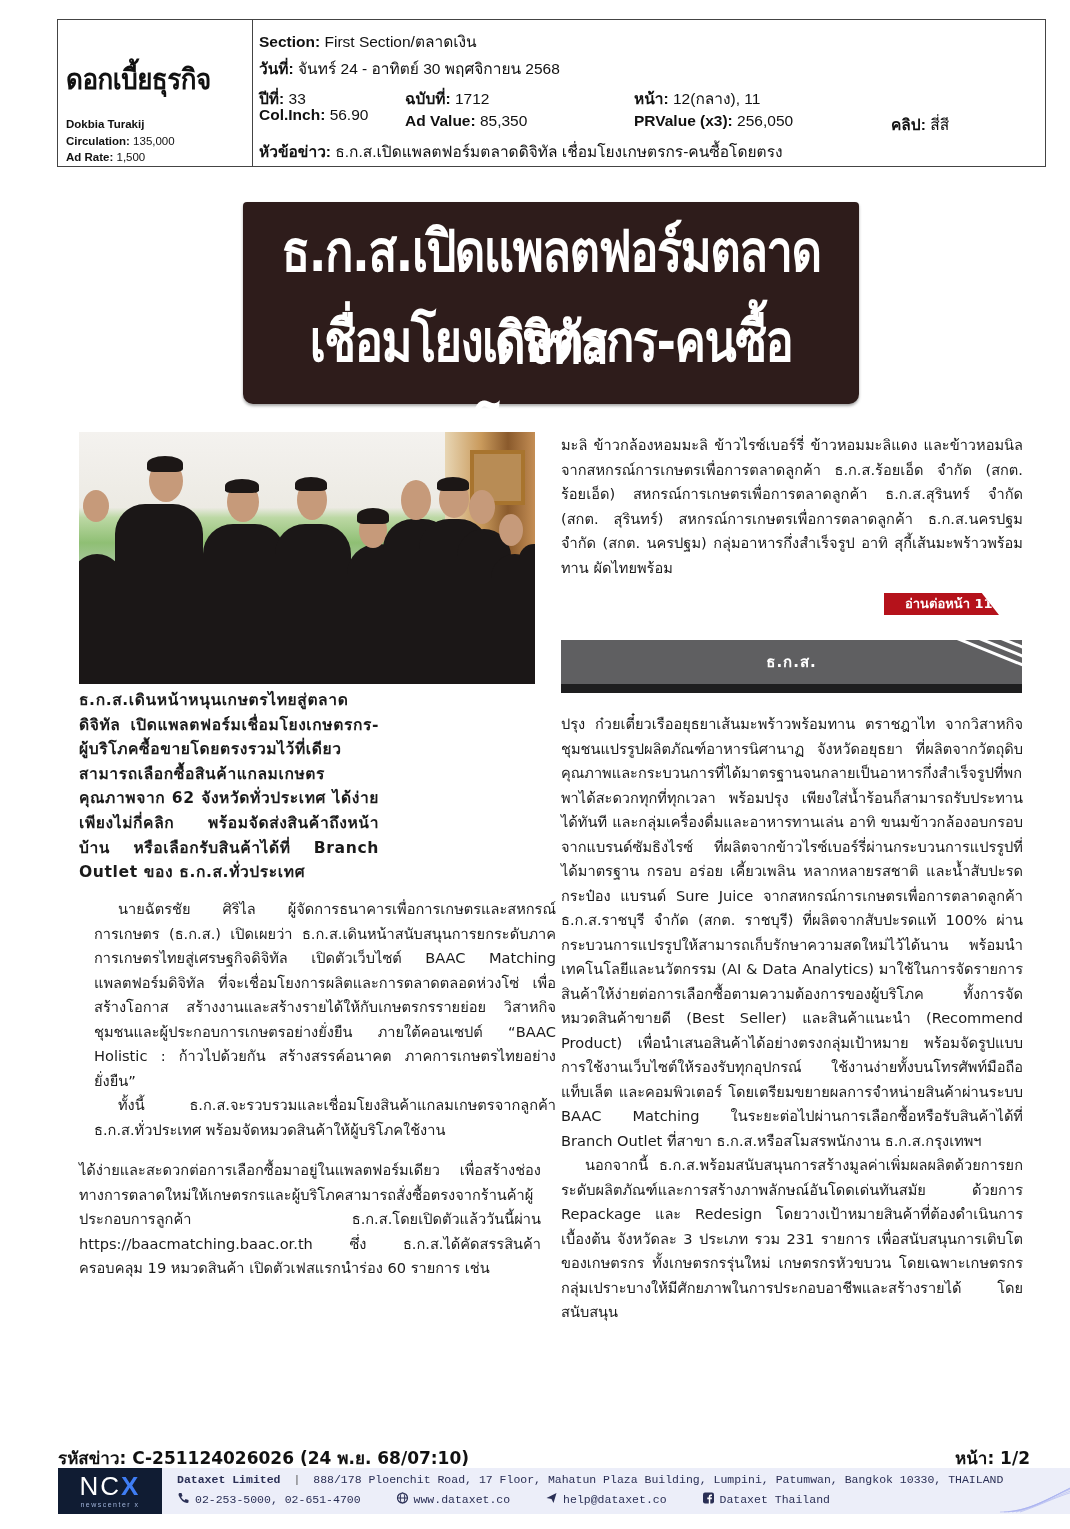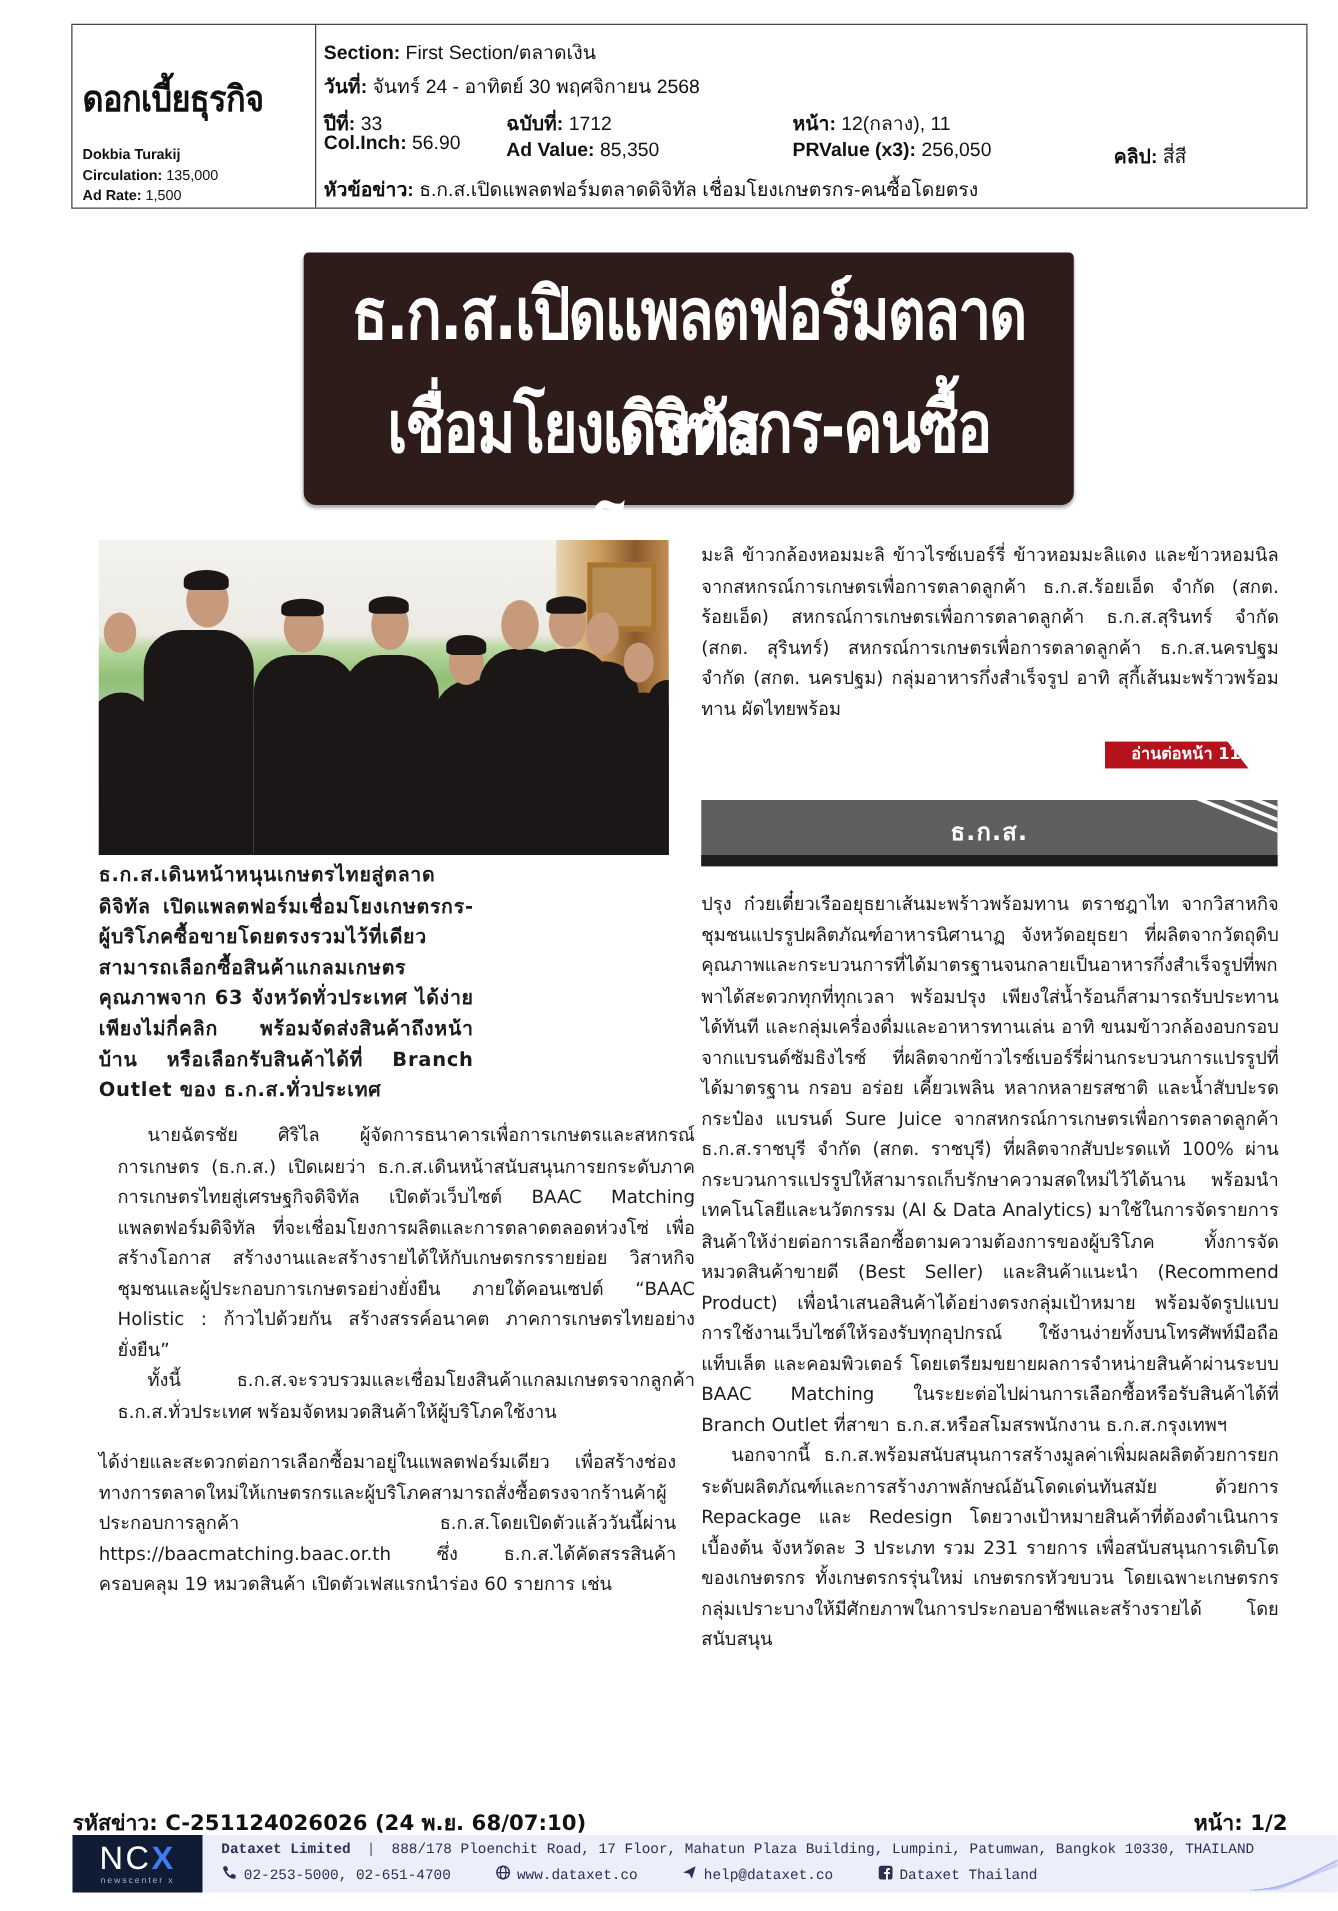--- a/index.html
+++ b/index.html
@@ -35,21 +35,21 @@
   .col p { text-indent: 0; }
   .col .ind { text-indent: 24px; }
   .lead { font-weight: 700; font-size: 15.6px; line-height: 24.6px; letter-spacing: 0.6px; }
   .lead-box { position: absolute; left: 79px; top: 690px; width: 300px; }
 
   .readmore { position: absolute; left: 884px; top: 593px; width: 115px; height: 22px; background: #b5121b; clip-path: polygon(0 0, 85% 0, 100% 100%, 0 100%); color: #fff; font-family: "DejaVu Sans", sans-serif; font-weight: 700; font-size: 13px; line-height: 22px; padding-left: 21px; }
   .readmore::after { content: ""; position: absolute; }
 
   .section-bar { position: absolute; left: 561px; top: 640px; width: 461px; height: 53px; background: #5f5f61; }
   .section-bar .base { position: absolute; left: 0; right: 0; bottom: 0; height: 9px; background: #1e1e1f; }
-  .section-bar .label { position: absolute; left: 0; right: 0; top: 10px; text-align: center; color: #fff; font-family: "DejaVu Sans", sans-serif; font-weight: 700; font-size: 19px; letter-spacing: 1px; }
+  .section-bar .label { position: absolute; left: 0; right: 0; top: 10px; text-align: center; color: #fff; font-family: "DejaVu Sans", sans-serif; font-weight: 700; font-size: 15px; letter-spacing: 1px; }
   .section-bar .stripes { position: absolute; right: 0; top: 0; width: 100px; height: 44px; overflow: hidden; }
   .section-bar .stripes i { position: absolute; height: 3px; width: 150px; background: #fff; transform-origin: left center; transform: rotate(22deg); }
 
   
   .news-code { position: absolute; left: 58px; top: 1444px; font-family: "DejaVu Sans", sans-serif; font-weight: 700; font-size: 17px; }
   .page-no { position: absolute; right: 40px; top: 1444px; font-family: "DejaVu Sans", sans-serif; font-weight: 700; font-size: 17px; }
   .footer-bar { position: absolute; left: 58px; top: 1468px; width: 1052px; height: 46px; background: #eceef9; }
   .ncx { position: absolute; left: 0; top: 0; width: 104px; height: 46px; background: #101c33; color: #fff; text-align: center; }
   .ncx .big { font-family: "Liberation Sans", sans-serif; font-size: 26px; letter-spacing: 2px; line-height: 30px; padding-top: 3px; }
   .ncx .big span { color: #3f7df4; font-weight: 700; }
@@ -135,21 +135,21 @@
   <div class="person" style="left:340px; width:70px; height:175px;"></div>
   <div class="head" style="left:360px; top:48px; width:30px; height:38px;"></div>
   <div class="hair" style="left:358px; top:45px; width:32px; height:14px;"></div>
   <div class="person" style="left:378px; width:54px; height:165px;"></div>
   <div class="head" style="left:390px; top:58px; width:26px; height:34px;"></div>
   <div class="person" style="left:412px; width:48px; height:140px;"></div>
   <div class="head" style="left:420px; top:82px; width:24px; height:32px;"></div>
   <div class="person" style="left:440px; width:30px; height:150px;"></div>
 </div>
 
-<div class="col lead lead-box" style="left:79px; top:688px; width:300px;">ธ.ก.ส.เดินหน้าหนุนเกษตรไทยสู่ตลาดดิจิทัล เปิดแพลตฟอร์มเชื่อมโยงเกษตรกร-ผู้บริโภคซื้อขายโดยตรงรวมไว้ที่เดียว สามารถเลือกซื้อสินค้าแกลมเกษตรคุณภาพจาก 63 จังหวัดทั่วประเทศ ได้ง่ายเพียงไม่กี่คลิก พร้อมจัดส่งสินค้าถึงหน้าบ้าน หรือเลือกรับสินค้าได้ที่ Branch Outlet ของ ธ.ก.ส.ทั่วประเทศ</div>
+<div class="col lead lead-box" style="left:79px; top:688px; width:300px;">ธ.ก.ส.เดินหน้าหนุนเกษตรไทยสู่ตลาดดิจิทัล เปิดแพลตฟอร์มเชื่อมโยงเกษตรกร-ผู้บริโภคซื้อขายโดยตรงรวมไว้ที่เดียว สามารถเลือกซื้อสินค้าแกลมเกษตรคุณภาพจาก 62 จังหวัดทั่วประเทศ ได้ง่ายเพียงไม่กี่คลิก พร้อมจัดส่งสินค้าถึงหน้าบ้าน หรือเลือกรับสินค้าได้ที่ Branch Outlet ของ ธ.ก.ส.ทั่วประเทศ</div>
 
 <div class="col" style="left:79px; top:897px; width:462px;margin-left:15px;">
   <p class="ind">นายฉัตรชัย ศิริไล ผู้จัดการธนาคารเพื่อการเกษตรและสหกรณ์การเกษตร (ธ.ก.ส.) เปิดเผยว่า ธ.ก.ส.เดินหน้าสนับสนุนการยกระดับภาคการเกษตรไทยสู่เศรษฐกิจดิจิทัล เปิดตัวเว็บไซต์ BAAC Matching แพลตฟอร์มดิจิทัล ที่จะเชื่อมโยงการผลิตและการตลาดตลอดห่วงโซ่ เพื่อสร้างโอกาส สร้างงานและสร้างรายได้ให้กับเกษตรกรรายย่อย วิสาหกิจชุมชนและผู้ประกอบการเกษตรอย่างยั่งยืน ภายใต้คอนเซปต์ “BAAC Holistic : ก้าวไปด้วยกัน สร้างสรรค์อนาคต ภาคการเกษตรไทยอย่างยั่งยืน”</p>
   <p class="ind">ทั้งนี้ ธ.ก.ส.จะรวบรวมและเชื่อมโยงสินค้าแกลมเกษตรจากลูกค้า ธ.ก.ส.ทั่วประเทศ พร้อมจัดหมวดสินค้าให้ผู้บริโภคใช้งาน</p>
 </div>
 
 <div class="col" style="left:79px; top:1158px; width:462px;">
   <p>ได้ง่ายและสะดวกต่อการเลือกซื้อมาอยู่ในแพลตฟอร์มเดียว เพื่อสร้างช่องทางการตลาดใหม่ให้เกษตรกรและผู้บริโภคสามารถสั่งซื้อตรงจากร้านค้าผู้ประกอบการลูกค้า ธ.ก.ส.โดยเปิดตัวแล้ววันนี้ผ่าน https://baacmatching.baac.or.th ซึ่ง ธ.ก.ส.ได้คัดสรรสินค้าครอบคลุม 19 หมวดสินค้า เปิดตัวเฟสแรกนำร่อง 60 รายการ เช่น</p>
 </div>
 

